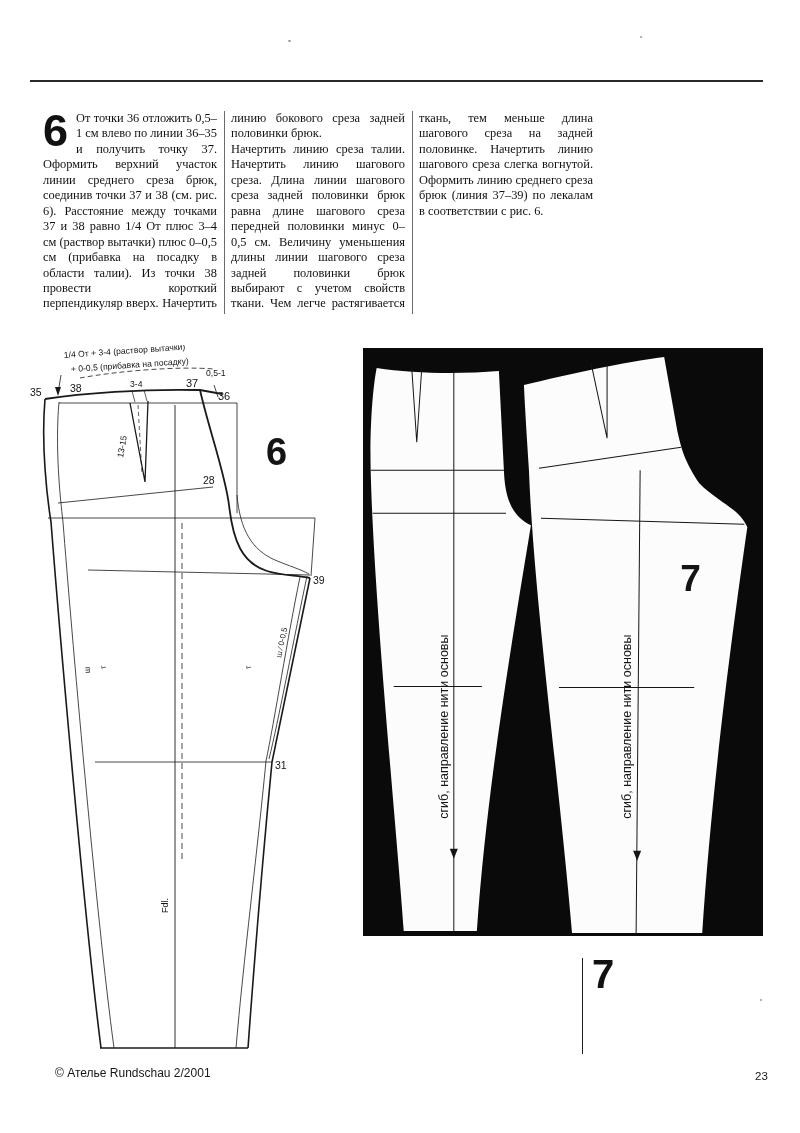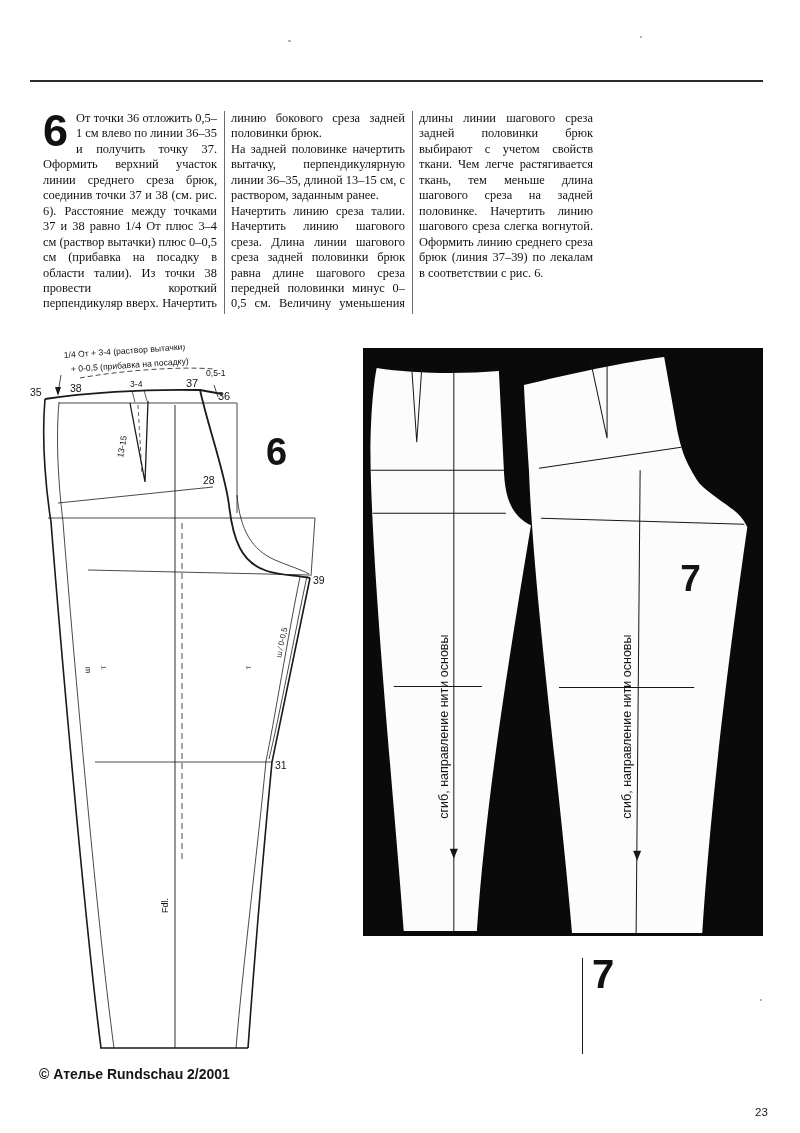--- a/index.html
+++ b/index.html
@@ -27,38 +27,37 @@
 
   svg text{font-family:"Liberation Sans",sans-serif;fill:#141414;}
 
   
   .section7{position:absolute;left:582px;top:958px;width:193px;min-height:96px;
             border-left:1.5px solid #1c1c1c;padding-left:9px;
             font-size:12.4px;line-height:15.4px;text-align:justify;}
   .dropcap7{float:left;font-family:"Liberation Sans",sans-serif;font-weight:bold;
             font-size:40px;line-height:33px;margin:0 6px 0 0;}
 
-  .footer-copy{position:absolute;left:39px;top:1066px;font-family:"Liberation Sans",sans-serif;
-               font-size:14px;font-weight:700;color:#161616;}
+  .footer-copy{position:absolute;left:55px;top:1066px;font-family:"Liberation Sans",sans-serif;
+               font-size:12px;font-weight:400;color:#161616;}
   .page-num{position:absolute;left:755px;top:1070px;font-family:"Liberation Sans",sans-serif;
-            font-size:11.5px;color:#161616;margin-top:36px;}
+            font-size:11.5px;color:#161616;}
 </style>
 </head>
 <body>
 
 <div class="page">
 
   <div class="top-rule"></div>
   <div class="speck s1"></div>
   <div class="speck s2"></div>
   <div class="speck s3"></div>
 
   <div class="article">
     <p><span class="dropcap">6</span><span>От точки 36 отложить 0,5–1 см влево по линии 36–35 и получить точку 37. Оформить верхний участок линии среднего среза брюк, соединив точки 37 и 38 (см. рис. 6). Расстояние между точками 37 и 38 равно 1/4 От плюс 3–4 см (раствор вытачки) плюс 0–0,5 см (прибавка на посадку в области талии). Из точки 38 провести короткий перпендикуляр вверх. Начертить линию бокового среза задней половинки брюк.</span></p>
-    <p>На задней половинке начертить вытачку, перпендикулярную линии 36–35, длиной 13–15 см, с раствором, заданным ранее.</p>
     <p>Начертить линию среза талии. Начертить линию шагового среза. Длина линии шагового среза задней половинки брюк равна длине шагового среза передней половинки минус 0–0,5 см. Величину уменьшения длины линии шагового среза задней половинки брюк выбирают с учетом свойств ткани. Чем легче растягивается ткань, тем меньше длина шагового среза на задней половинке. Начертить линию шагового среза слегка вогнутой. Оформить линию среднего среза брюк (линия 37–39) по лекалам в соответствии с рис. 6.</p>
   </div>
 
   <svg class="fig6" viewBox="0 0 300 735">
     <g fill="none" stroke="#1a1a1a">
 
       <path d="M17,54 C55,48 115,44 168,45 L172,45 L194,49" stroke-width="1.8"></path>
 
       <path d="M17,54 C13,100 19,152 23,177 C31,280 56,570 73,703" stroke-width="1.6"></path>
       <path d="M31,57 C27,102 32,152 35,177 C43,280 68,570 86,703" stroke-width="0.8"></path>

